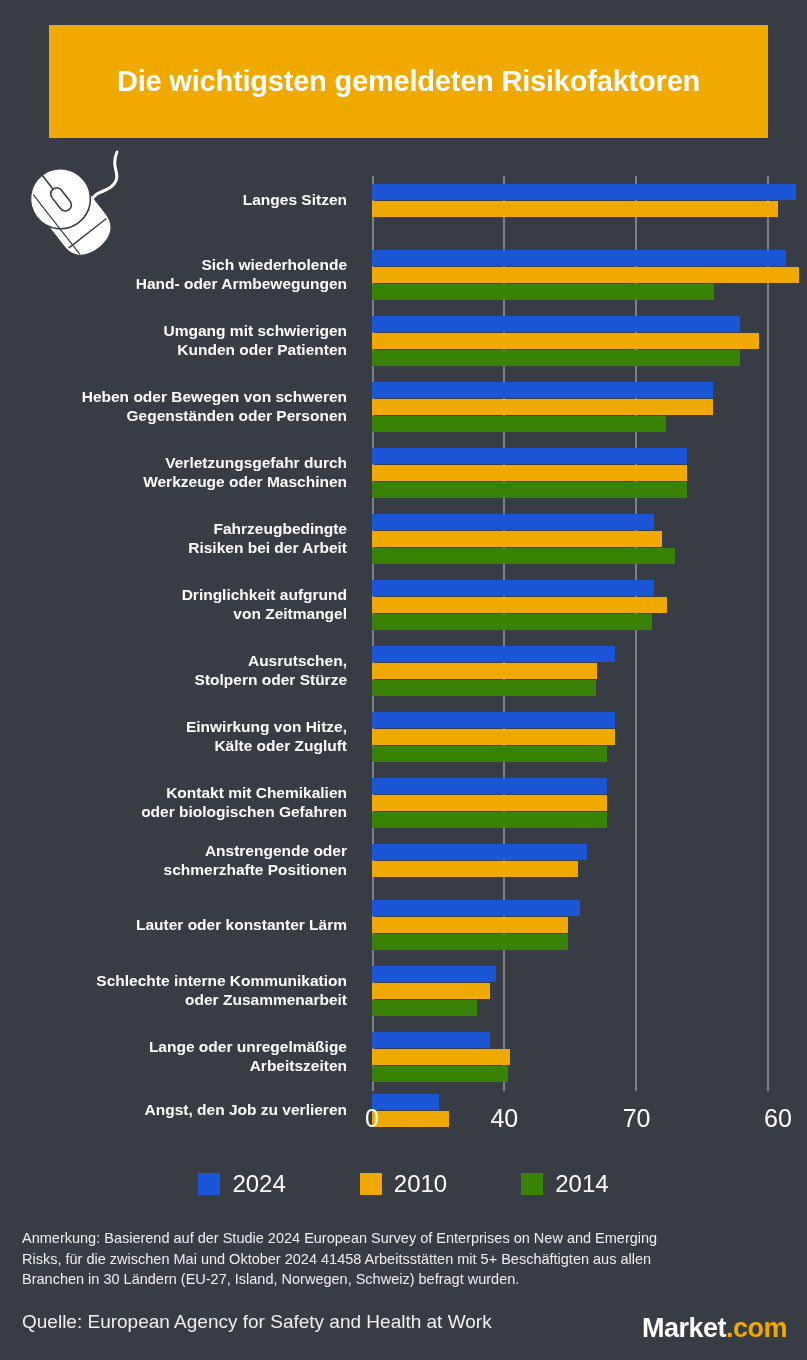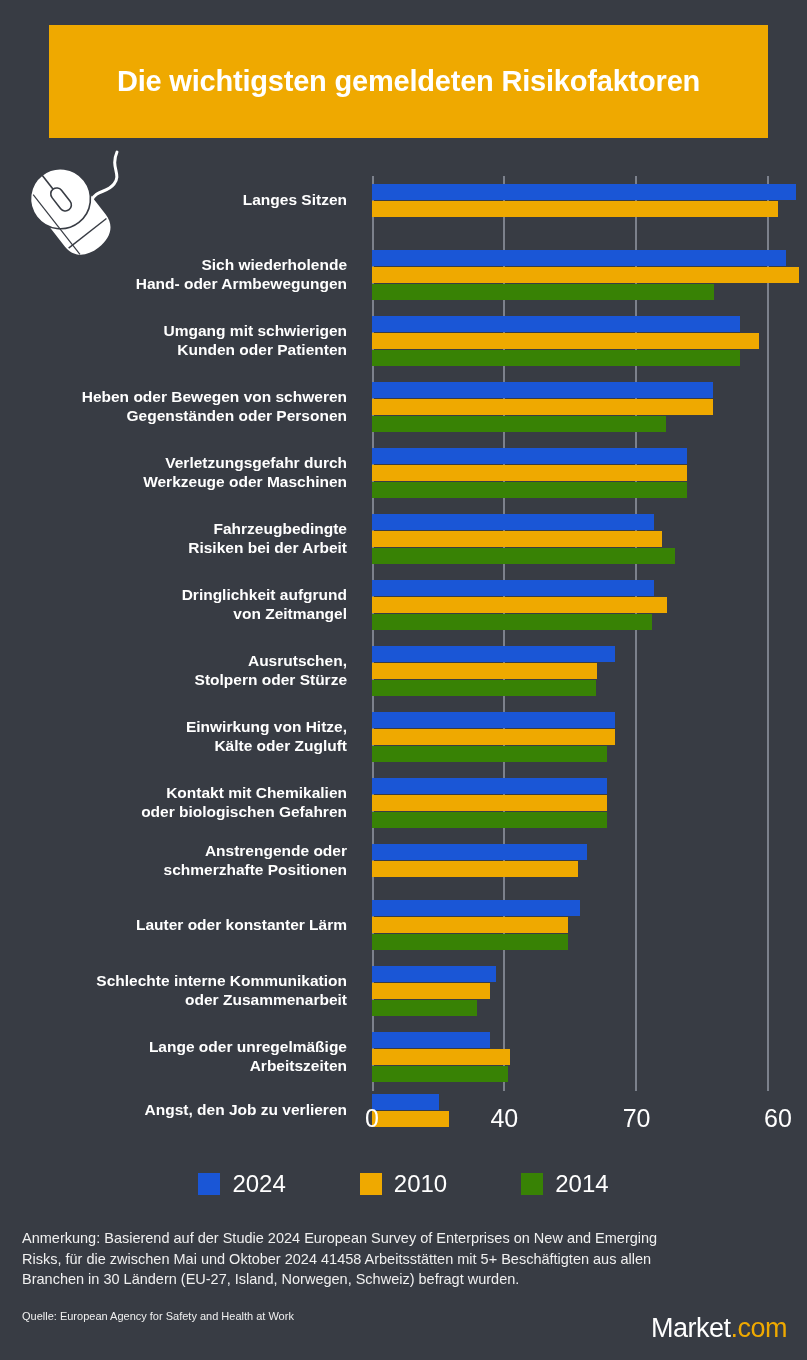--- a/index.html
+++ b/index.html
@@ -60,25 +60,25 @@
     display:flex;justify-content:center;align-items:center;gap:74px;margin-top:12px;
   }
   .legend-item{display:flex;align-items:center;gap:12px;}
   .legend-swatch{width:22px;height:22px;display:block;}
   .legend-label{font-size:24px;color:#ffffff;}
   
   #footer{
     position:absolute;left:22px;top:1228px;width:660px;
   }
   #note{font-size:14.5px;line-height:1.42;color:#f0f0f0;}
-  #source{font-size:11px;line-height:1.42;color:#f0f0f0;margin-top:19px;}
+  #source{font-size:19px;line-height:1.42;color:#f0f0f0;margin-top:19px;}
   
   #logo{
     position:absolute;right:20px;bottom:16px;
-    font-size:27px;font-weight:normal;letter-spacing:-0.5px;
+    font-size:27px;font-weight:bold;letter-spacing:-0.5px;
     display:flex;align-items:baseline;margin-top:46px;
   }
   #logo-market{color:#ffffff;}
   #logo-dot{color:#efa900;font-size:27px;}
   #logo-com{color:#efa900;}
 </style>
 </head>
 <body>
 
 <div id="title-banner">

